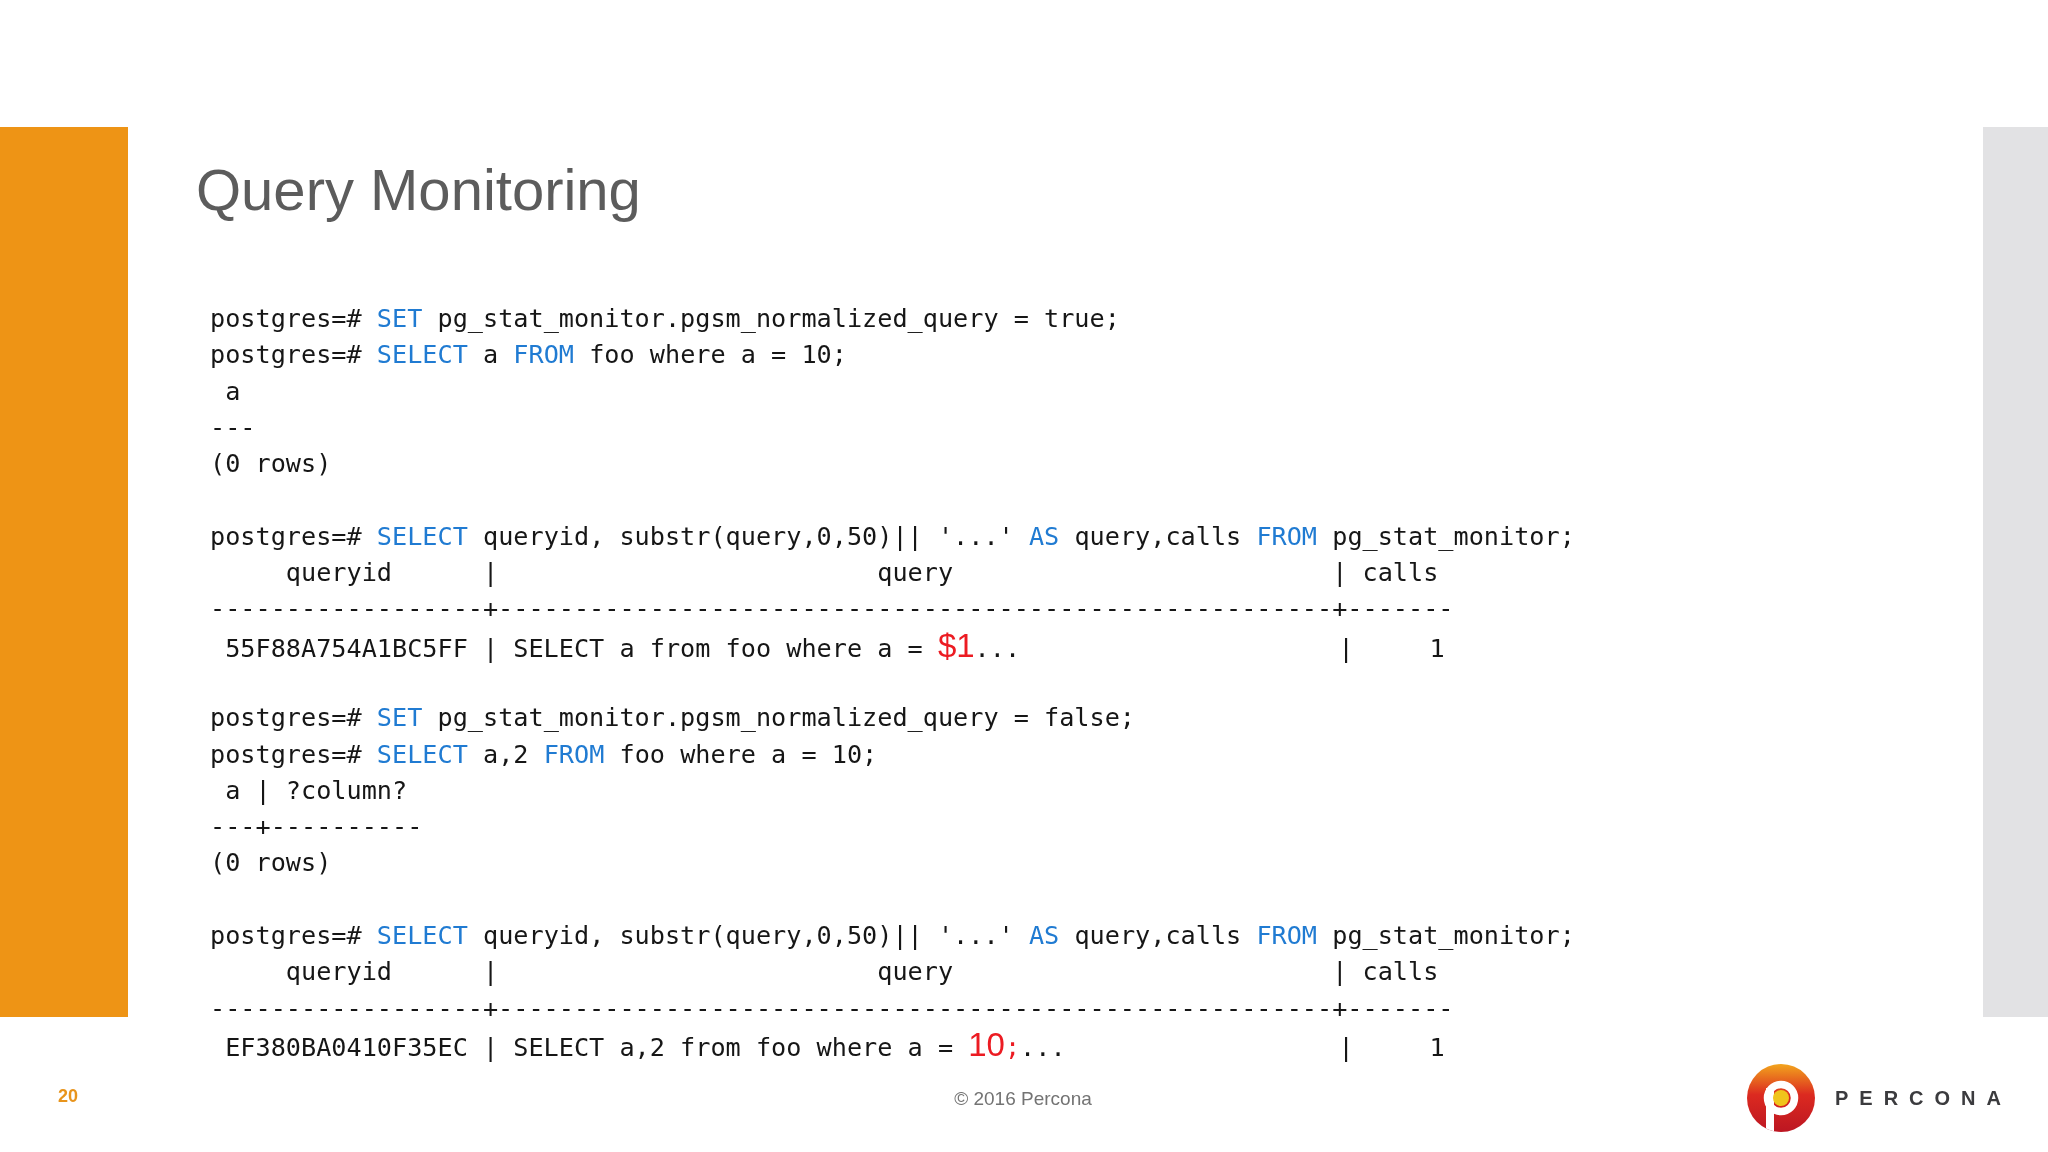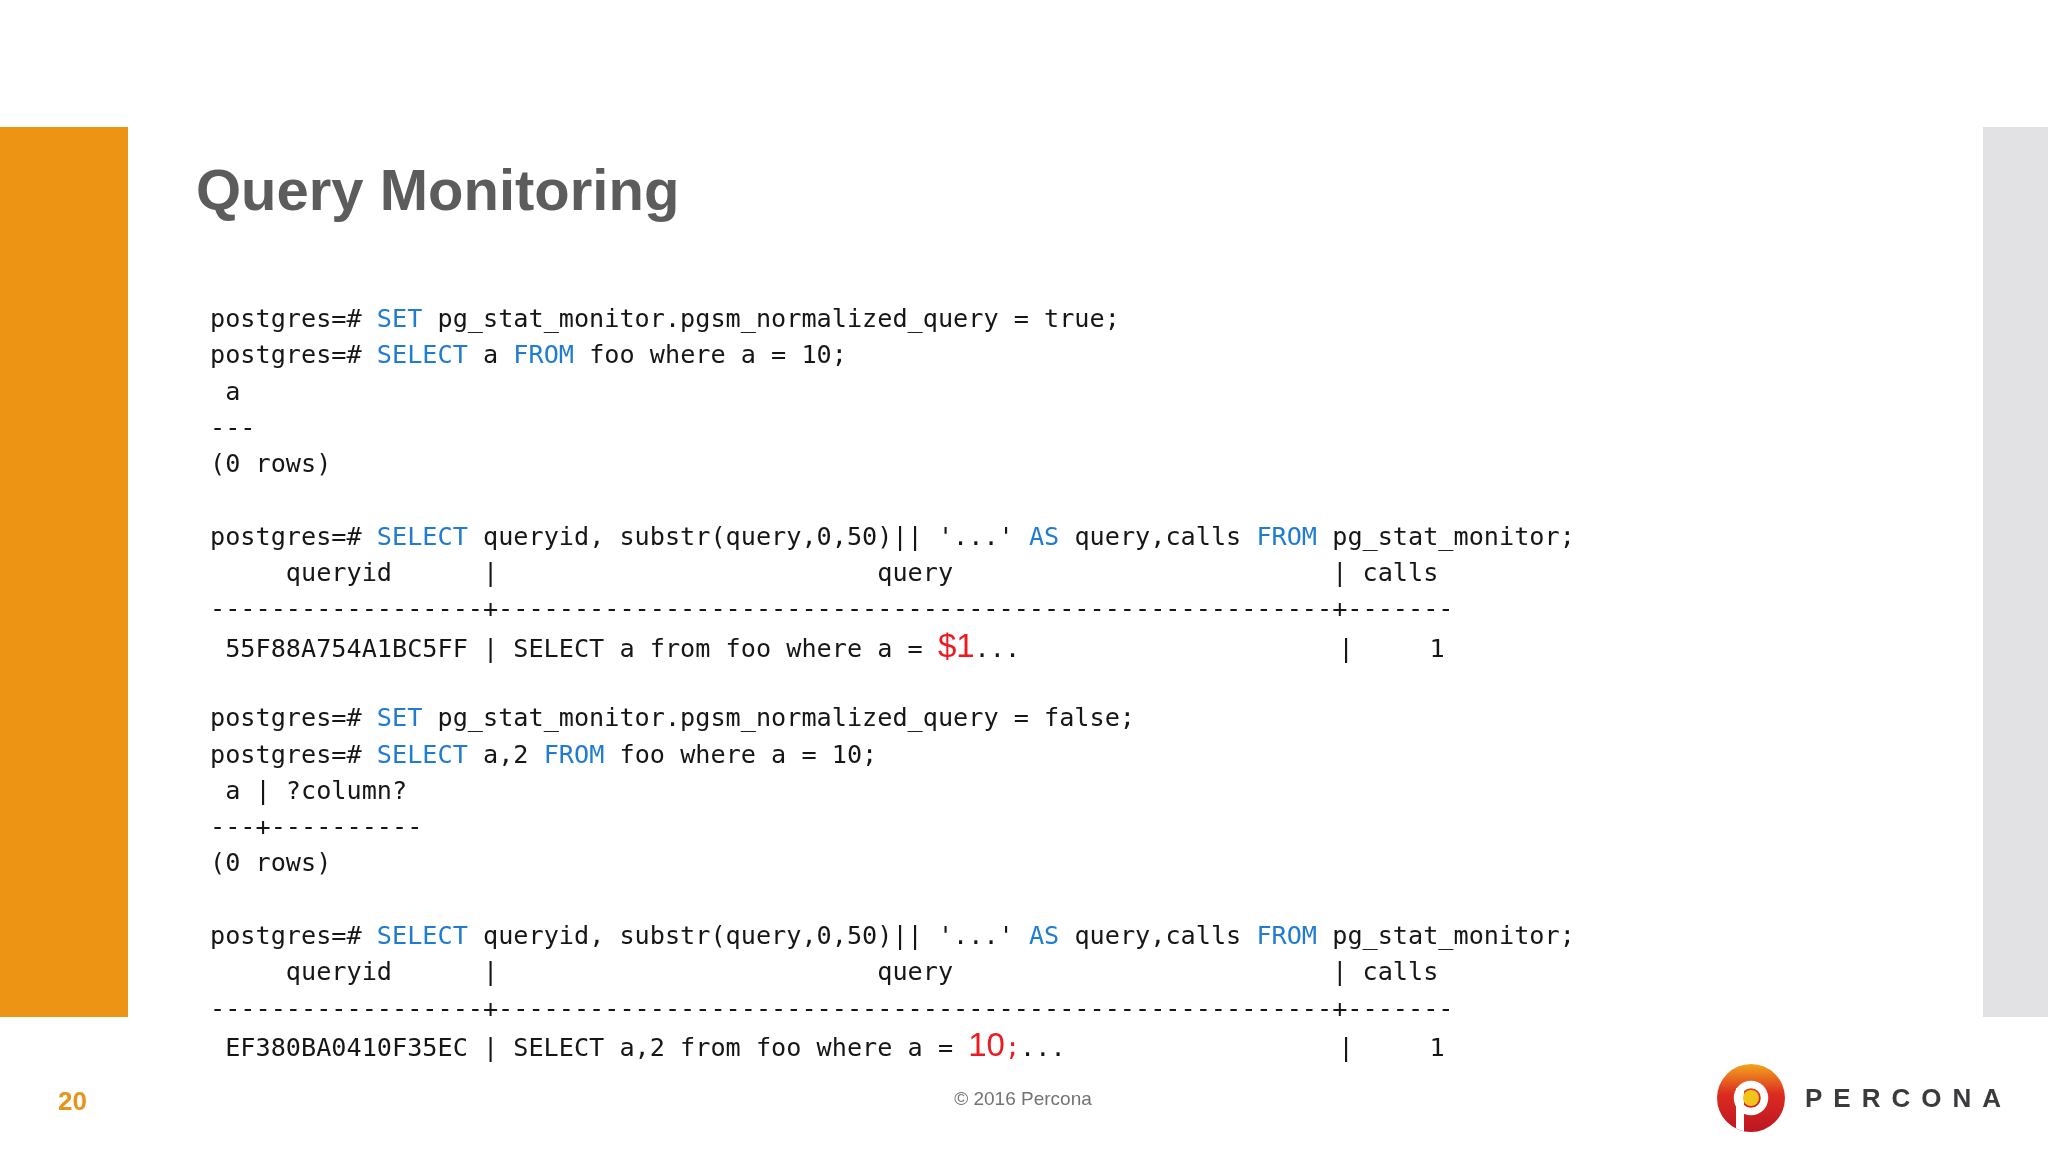--- a/index.html
+++ b/index.html
@@ -10,48 +10,48 @@
   .bar-left{
     position:absolute;left:0;top:127px;width:128px;height:890px;
     background:var(--orange,#EE9415);
   }
   .bar-right{
     position:absolute;right:0;top:127px;width:65px;height:890px;
     background:var(--gray,#E2E2E4);
   }
   .title{
     position:absolute;left:196px;top:156px;margin:0;
-    font-size:58px;font-weight:700;color:var(--titlegray,#5C5C5C);
+    font-size:58px;font-weight:400;color:var(--titlegray,#5C5C5C);
     letter-spacing:0px;
   }
   .terminal{
     position:absolute;left:198px;top:289px;margin:12px;
     font-family:"DejaVu Sans Mono","Liberation Mono",monospace;
     font-size:25.2px;line-height:36.3px;color:var(--codeblack,#161616);
     white-space:pre;
   }
   .tl{height:36.3px;}
   .s-t{color:var(--codeblack,#161616);}
   .s-k{color:var(--blue,#207BD2);}
   .s-R{color:var(--red,#EC1B22);font-family:"Liberation Sans",sans-serif;font-size:33px;line-height:36.3px;}
   .s-r{color:var(--red,#EC1B22);}
   .page-number{
     position:absolute;left:58px;top:1086px;
-    font-size:26px;font-weight:700;color:var(--pagenum,#E8941C);
+    font-size:18px;font-weight:700;color:var(--pagenum,#E8941C);
   }
   .copyright{
     position:absolute;left:1023px;top:1088px;transform:translateX(-50%);
     font-size:19px;color:var(--copygray,#737373);
   }
   .brand{
     position:absolute;right:36px;top:1062px;
     display:flex;align-items:center;gap:18px;
   }
   .brand-text{
-    font-size:26px;font-weight:700;letter-spacing:11px;
+    font-size:20px;font-weight:700;letter-spacing:11px;
     color:var(--brandgray,#3B3B3E);
   }
 </style>
 </head>
 <body>
 
 <div class="slide">
   <div class="bar-left"></div>
   <div class="bar-right"></div>
 

